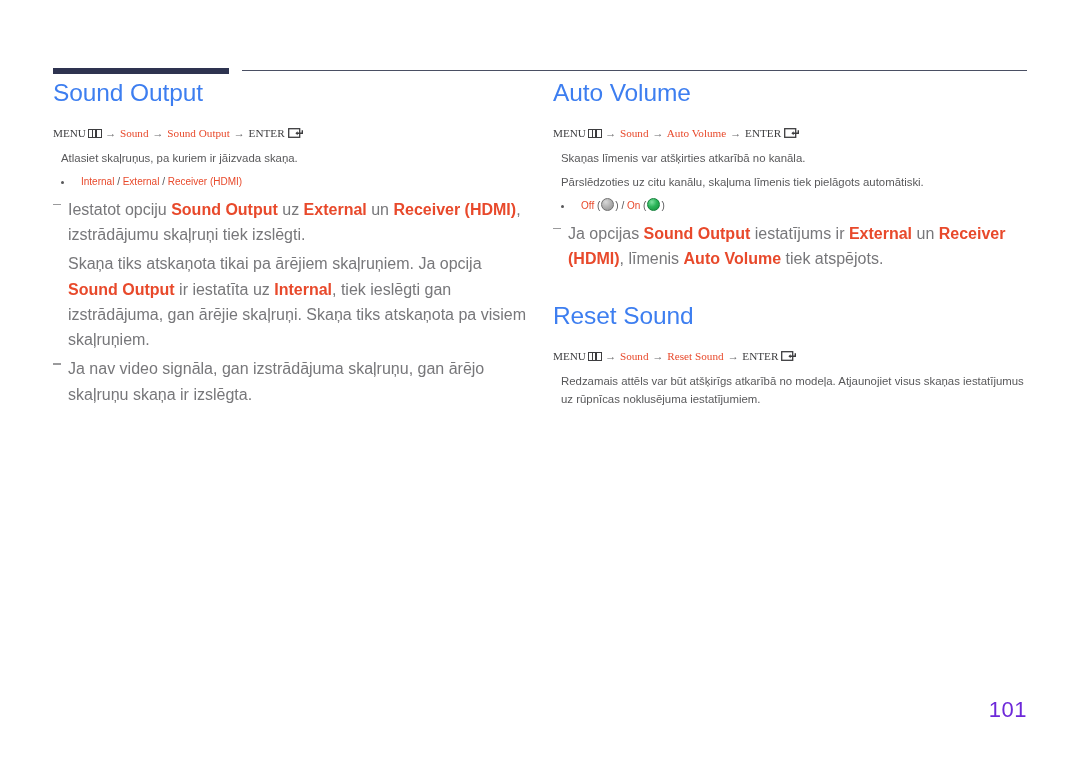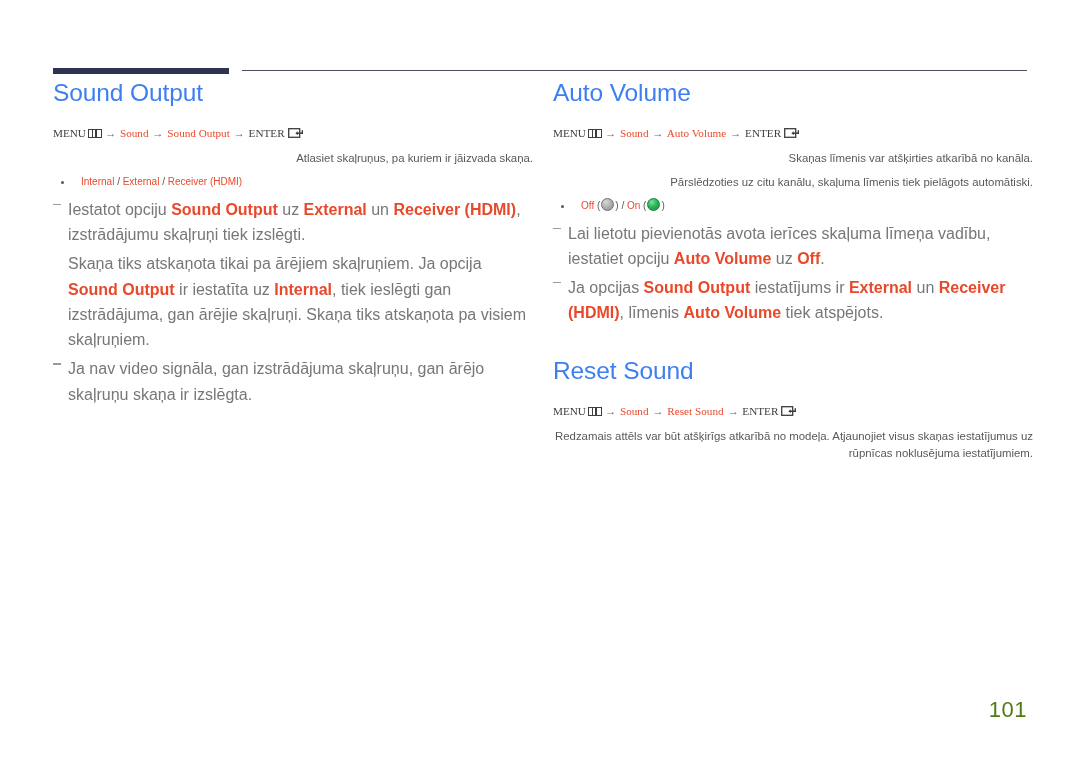--- a/index.html
+++ b/index.html
@@ -104,22 +104,21 @@
     position: relative;
     vertical-align: -1.5px;
     margin-left: 3px;
   }
   .icon-enter svg { display: block; }
 
   .body-text {
     font-size: 11.4px;
     line-height: 1.55;
     color: #58585a;
-    margin: 0 0 6px 0;
-    text-align: right;
+    margin: 0 0 6px 8px;
   }
 
   
   ul.bullets {
     list-style: none;
     margin: 6px 0 7px 0;
     padding: 0;
   }
   ul.bullets > li {
     position: relative;
@@ -183,21 +182,21 @@
   }
 
   .paren { color: #58585a; }
 
   
   .page-number {
     position: absolute;
     right: 53px;
     bottom: 40px;
     font-size: 22px;
-    color: #4d7c0f;
+    color: #6d28d9;
     letter-spacing: 0.5px;
   }
 </style>
 </head>
 <body>
 
 <div class="page-header">
   <div class="header-thick"></div>
   <div class="header-thin"></div>
 </div>
@@ -260,21 +259,20 @@
 
     <ul class="bullets">
       <li>
         <span>Off</span>
         <span class="paren">(</span><span class="toggle toggle-off"></span><span class="paren">)</span><span class="sep"> / </span><span>On</span>
         <span class="paren">(</span><span class="toggle toggle-on"></span><span class="paren">)</span>
       </li>
     </ul>
 
     <div>
-      <p class="note"><span>Lai lietotu pievienotās avota ierīces skaļuma līmeņa vadību, iestatiet opciju </span><span class="hl">Auto Volume</span><span> uz </span><span class="hl">Off</span><span>.</span></p>
       <p class="note"><span>Ja opcijas </span><span class="hl">Sound Output</span><span> iestatījums ir </span><span class="hl">External</span><span> un </span><span class="hl">Receiver (HDMI)</span><span>, līmenis </span><span class="hl">Auto Volume</span><span> tiek atspējots.</span></p>
     </div>
   </div>
 
   <div class="section">
     <h1 class="section-title">Reset Sound</h1>
 
     <p class="menu-path">
       <span>MENU</span><span class="icon-menu"></span><span class="arrow">→</span>
       <span class="hl">Sound</span>

